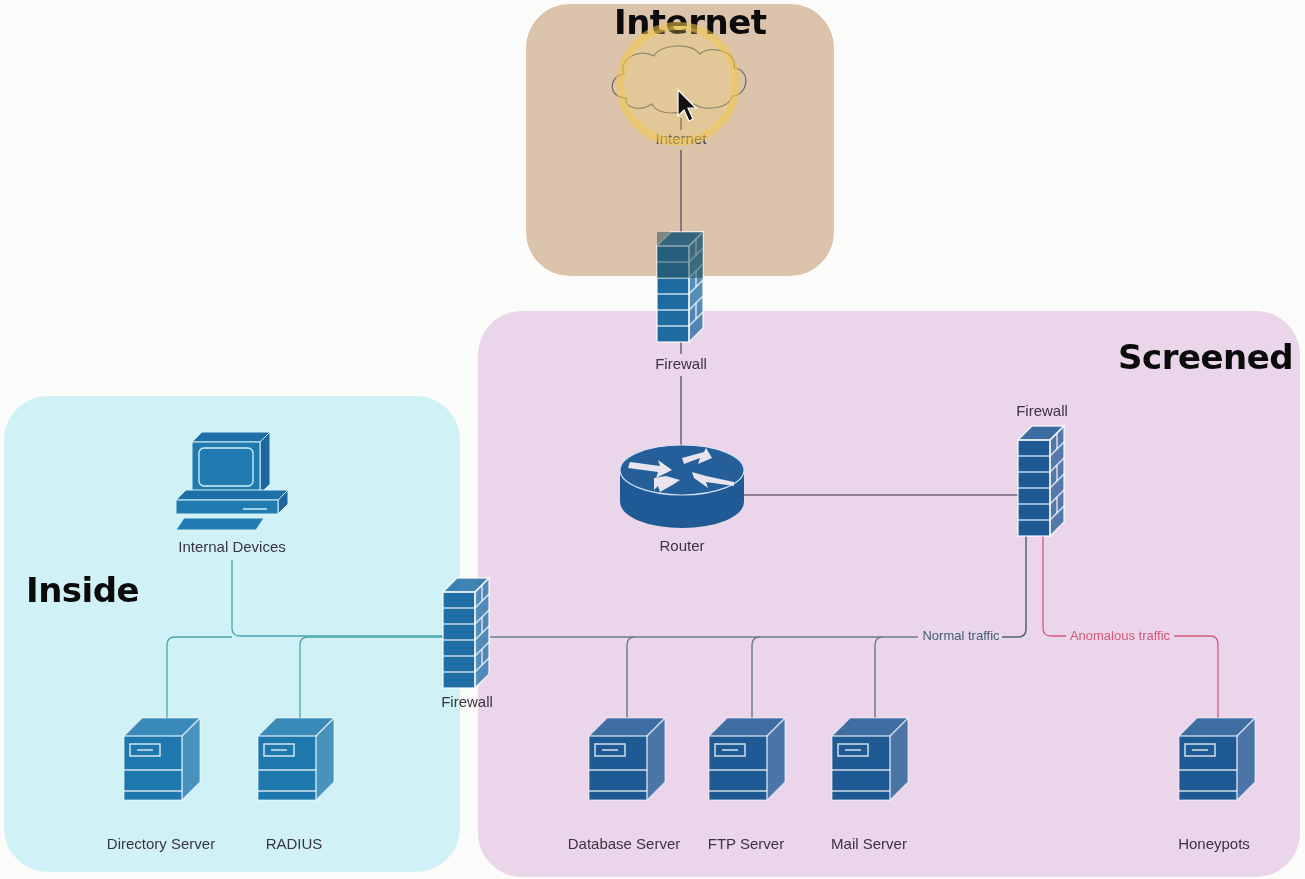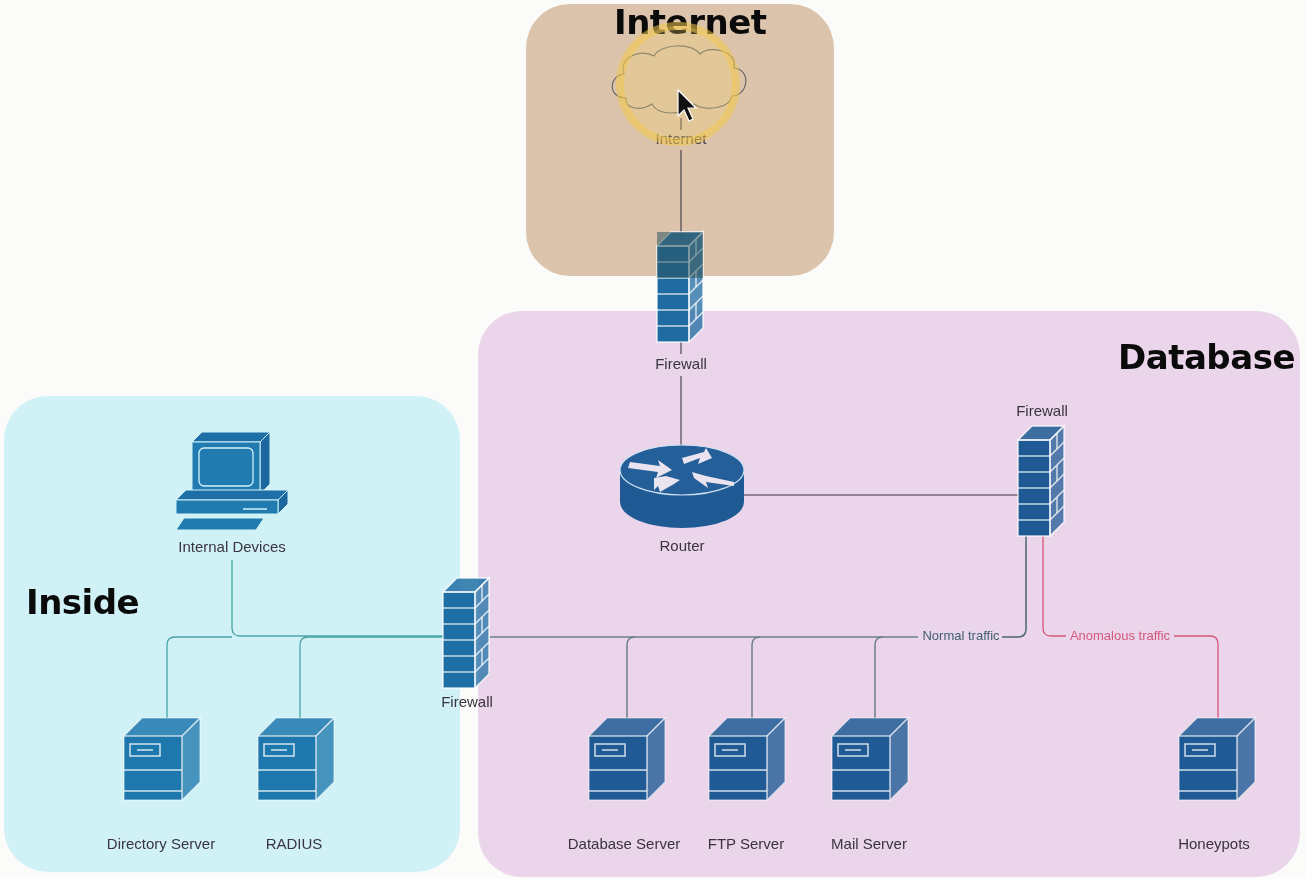--- a/index.html
+++ b/index.html
@@ -13,24 +13,24 @@
   .node-label { font-size: 15px; fill: #3a3340; font-family: "Liberation Sans", sans-serif; }
   .edge-label { font-size: 13px; font-family: "Liberation Sans", sans-serif; }
 </style>
 </head>
 <body>
 
 <div class="zone zone-internet">
   <div class="zone-title" style="left:88px;top:-2px;">Internet</div>
 </div>
 <div class="zone zone-screened">
-  <div class="zone-title" style="left:640px;top:26px;">Database</div>
+  <div class="zone-title" style="left:640px;top:26px;">Screened</div>
 </div>
 <div class="zone zone-inside">
-  <div class="zone-title" style="left:22px;top:186px;">Inside</div>
+  <div class="zone-title" style="left:22px;top:174px;">Inside</div>
 </div>
 
 <svg id="diagram" width="1305" height="879" viewBox="0 0 1305 879">
   <defs>
 
     <g id="server-shape">
       <polygon points="0,18 18,0 76,0 58,18" fill="currentColor" opacity="0.85"></polygon>
       <polygon points="58,18 76,0 76,64 58,82" fill="currentColor" opacity="0.78"></polygon>
       <rect x="0" y="18" width="58" height="64" fill="currentColor"></rect>
       <polygon points="0,18 18,0 76,0 58,18" fill="none" stroke="#ffffff" stroke-opacity="0.55" stroke-width="1.2"></polygon>

